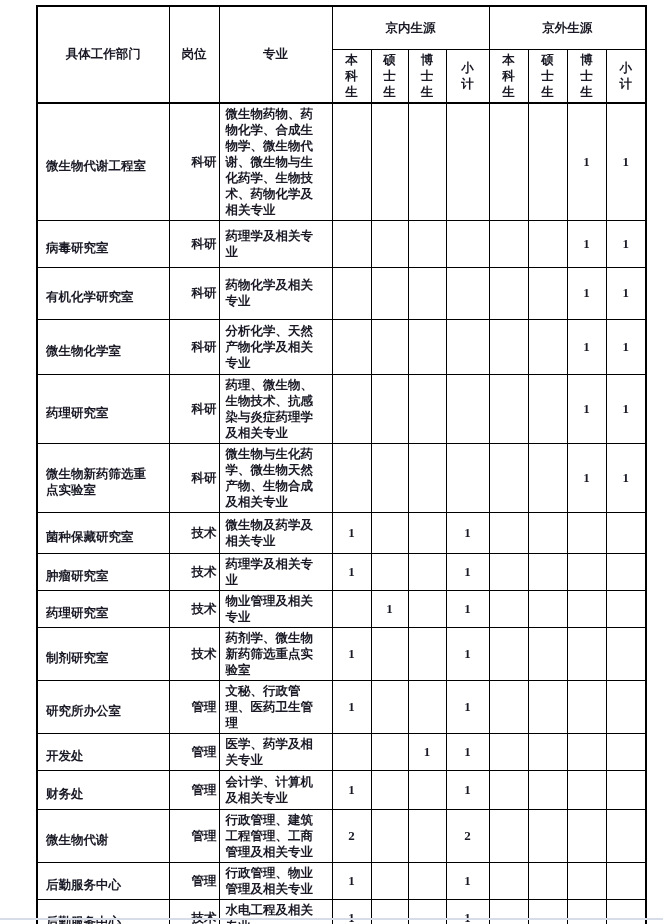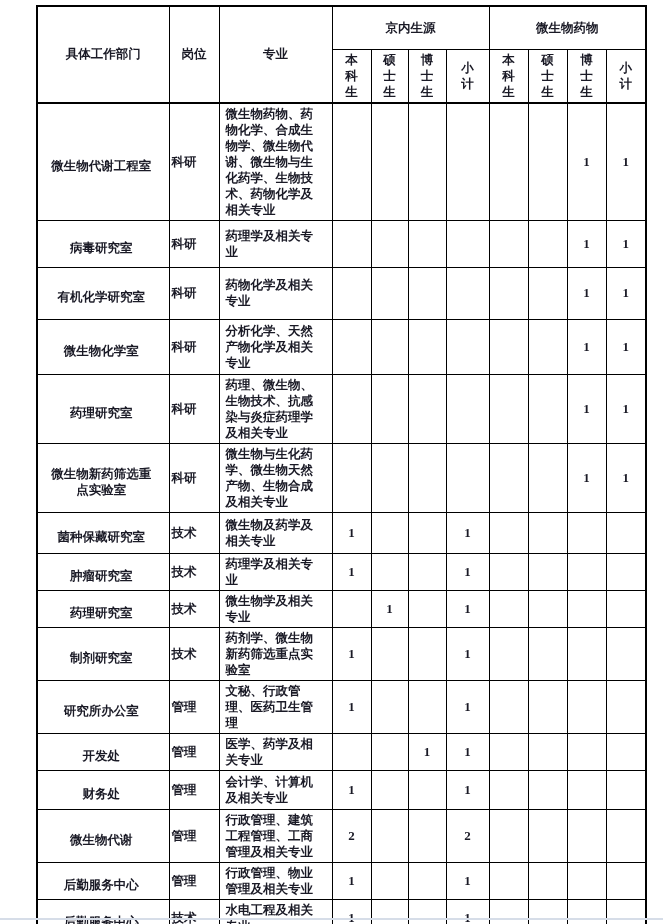--- a/index.html
+++ b/index.html
@@ -19,22 +19,22 @@
     padding:2px;
     vertical-align:middle;
     overflow:hidden;
     word-break:break-all;
   }
   thead th{text-align:center;margin-left:19px;}
   thead tr.h1{height:43px;}
   thead tr.h2{height:53px;}
   tbody tr:first-child td{border-top-width:2px;}
   .vtext{display:inline-block;width:1.05em;word-break:break-all;line-height:16px;text-align:center;}
-  td.dept{text-align:center;padding:10px 12px 2px 8px;}
-  td.pos{text-align:left;}
+  td.dept{text-align:left;padding:10px 12px 2px 8px;}
+  td.pos{text-align:right;}
   td.major{text-align:left;padding:2px 8px 2px 6px;font-family:Liberation Serif, serif;}
   td.val{text-align:center;font-family:"Liberation Serif","DejaVu Serif",serif;font-size:13px;}
   tbody tr:nth-child(1){height:112px;}
   tbody tr:nth-child(2){height:47px;margin-left:7px;}
   tbody tr:nth-child(3){height:52px;}
   tbody tr:nth-child(4){height:55px;}
   tbody tr:nth-child(5){height:61px;}
   tbody tr:nth-child(6){height:62px;}
   tbody tr:nth-child(7){height:41px;}
   tbody tr:nth-child(8){height:30px;}
@@ -68,21 +68,21 @@
       <col style="width:39px">
       <col style="width:39px">
       <col style="width:40px">
   </colgroup>
   <thead>
     <tr class="h1">
       <th rowspan="2">具体工作部门</th>
       <th rowspan="2">岗位</th>
       <th rowspan="2">专业</th>
       <th colspan="4">京内生源</th>
-      <th colspan="4">微生物药物</th>
+      <th colspan="4">京外生源</th>
     </tr>
     <tr class="h2">
       <th><span class="vtext">本科生</span></th>
       <th><span class="vtext">硕士生</span></th>
       <th><span class="vtext">博士生</span></th>
       <th><span class="vtext">小计</span></th>
       <th><span class="vtext">本科生</span></th>
       <th><span class="vtext">硕士生</span></th>
       <th><span class="vtext">博士生</span></th>
       <th><span class="vtext">小计</span></th>
@@ -189,21 +189,21 @@
         <td class="val"></td>
         <td class="val">1</td>
         <td class="val"></td>
         <td class="val"></td>
         <td class="val"></td>
         <td class="val"></td>
       </tr>
       <tr>
         <td class="dept">药理研究室</td>
         <td class="pos">技术</td>
-        <td class="major">微生物学及相关专业</td>
+        <td class="major">物业管理及相关专业</td>
         <td class="val"></td>
         <td class="val">1</td>
         <td class="val"></td>
         <td class="val">1</td>
         <td class="val"></td>
         <td class="val"></td>
         <td class="val"></td>
         <td class="val"></td>
       </tr>
       <tr>

